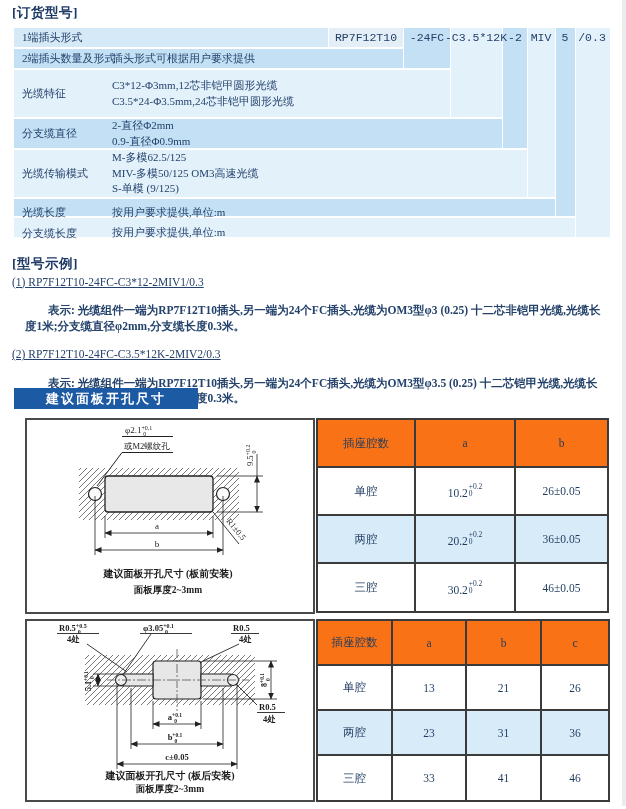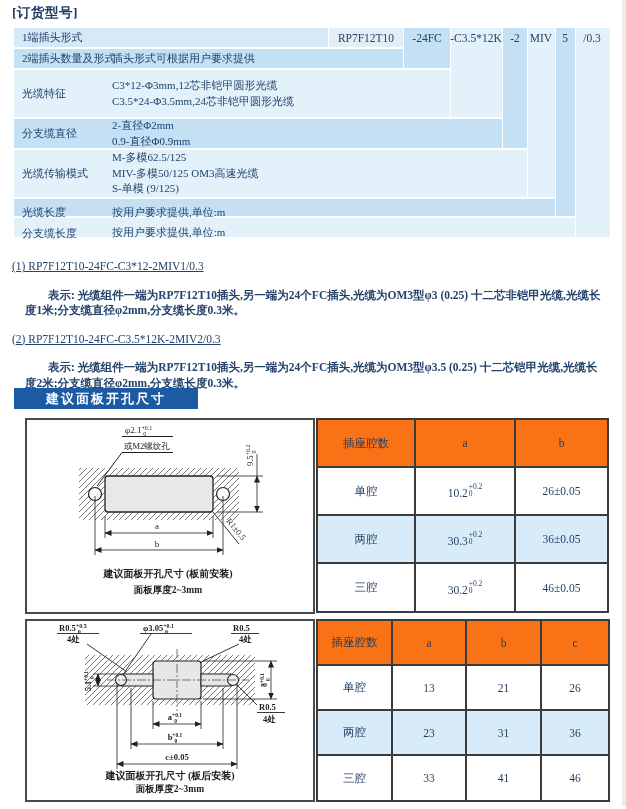--- a/index.html
+++ b/index.html
@@ -15,21 +15,21 @@
   #order{position:absolute;left:14px;top:28px;width:598px;height:209px;}
   .band{position:absolute;}
   .b-row1{background:#d5e9f7;}
   .b-med{background:#c3e0f4;}
   .b-light{background:#e3f1fb;}
   .b-rp{background:#e4eef6;}
   .ot-row{position:absolute;left:0;width:100%;display:flex;align-items:center;font-size:11px;}
   .ot-label{width:90px;flex:none;padding-left:8px;white-space:nowrap;}
   .ot-desc{line-height:15.5px;white-space:nowrap;}
   .code-seg{position:absolute;top:1px;height:18px;line-height:18px;font-size:11.5px;
-            transform:translateX(-50%);white-space:nowrap;}
+            transform:translateX(-50%);white-space:nowrap;font-family:Liberation Mono, monospace;}
 
   
   #examples{position:absolute;left:12px;top:256px;width:602px;font-size:11.5px;line-height:15.5px;}
   #examples .ex-code{margin:3px 0 1px 0;text-decoration:underline;}
   #examples p{margin:13px;text-indent:2em;font-weight:bold;}
 
   
   #banner{position:absolute;left:14px;top:388px;width:184px;height:21px;background:#1d5aa4;
           color:#ffffff;font-weight:bold;font-size:13px;text-align:center;line-height:21px;letter-spacing:2px;}
 
@@ -122,20 +122,21 @@
     </div>
     <div class="ot-row" style="top:190px;height:30px;">
       <div class="ot-label">分支缆长度</div>
       <div class="ot-desc">
           <div>按用户要求提供,单位:m</div>
         </div>
     </div>
   </div>
 
   <div id="examples">
+    <div class="sec-title" style="position:static;">[型号示例]</div>
     <div class="ex-code">(1) RP7F12T10-24FC-C3*12-2MIV1/0.3</div>
     <p>表示: 光缆组件一端为RP7F12T10插头,另一端为24个FC插头,光缆为OM3型φ3 (0.25) 十二芯非铠甲光缆,光缆长度1米;分支缆直径φ2mm,分支缆长度0.3米。</p>
     <div class="ex-code">(2) RP7F12T10-24FC-C3.5*12K-2MIV2/0.3</div>
     <p>表示: 光缆组件一端为RP7F12T10插头,另一端为24个FC插头,光缆为OM3型φ3.5 (0.25) 十二芯铠甲光缆,光缆长度2米;分支缆直径φ2mm,分支缆长度0.3米。</p>
   </div>
 
   <div id="banner">建议面板开孔尺寸</div>
 
   <div id="draw1" class="draw-box">
     <svg width="282" height="188" viewBox="0 0 282 188">
@@ -198,21 +199,21 @@
       <td class="hd">a</td>
       <td class="hd">b</td>
     </tr>
     <tr style="height:48px">
       <td>单腔</td>
       <td><span>10.2</span><span class="tolwrap"><span class="s">+0.2</span><span class="s">0</span></span></td>
       <td>26±0.05</td>
     </tr>
     <tr style="height:48px" class="alt">
       <td>两腔</td>
-      <td><span>30.3</span><span class="tolwrap"><span class="s">+0.2</span><span class="s">0</span></span></td>
+      <td><span>20.2</span><span class="tolwrap"><span class="s">+0.2</span><span class="s">0</span></span></td>
       <td>36±0.05</td>
     </tr>
     <tr style="height:49px">
       <td>三腔</td>
       <td><span>30.2</span><span class="tolwrap"><span class="s">+0.2</span><span class="s">0</span></span></td>
       <td>46±0.05</td>
     </tr>
   </tbody>
     </table>
 

